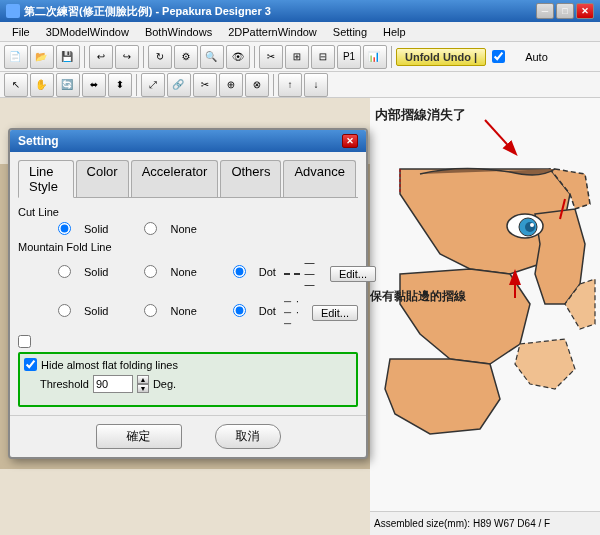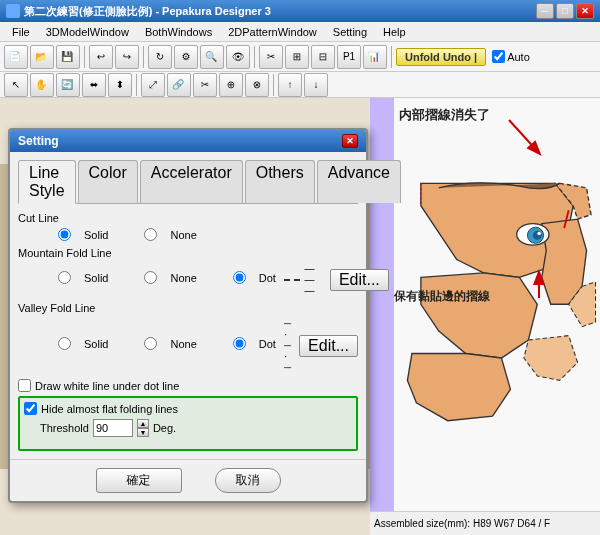--- a/index.html
+++ b/index.html
@@ -85,21 +85,21 @@
       padding: 2px 8px;
       background: linear-gradient(to bottom, #fff8c0, #e8d840);
       border: 1px solid #b8a000;
       border-radius: 2px;
       font-size: 11px;
       font-weight: bold;
       cursor: pointer;
       color: #333;
     }
     .auto-checkbox {
-      display: flex; align-items: center; gap: 2px; font-size: 11px; margin-left: 4px;
+      display: flex; align-items: center; gap: 20px; font-size: 11px; margin-left: 4px;
     }
 
     
     .toolbar2 {
       background: #f5f5f5;
       border-bottom: 1px solid #ccc;
       height: 26px;
       display: flex;
       align-items: center;
       padding: 0 4px;
@@ -123,21 +123,20 @@
       overflow: hidden;
     }
 
     
     .right-panel {
       flex: 1;
       height: 100%;
       background: #c4b5fd;
       position: relative;
       overflow: hidden;
-      padding-left: 24px;
     }
 
     .pattern-area {
       width: 100%;
       height: calc(100% - 20px);
       position: relative;
       background: #f8f8f8;
       overflow: hidden;
     }
 
@@ -207,21 +206,21 @@
       display: flex;
       border-bottom: 1px solid #aaa;
       margin-bottom: 8px;
     }
     .tab {
       padding: 3px 10px;
       border: 1px solid #aaa;
       border-bottom: none;
       background: #e0e0e0;
       cursor: pointer;
-      font-size: 16px;
+      font-size: 13px;
       margin-right: 2px;
       border-radius: 3px 3px 0 0;
     }
     .tab.active {
       background: #f0f0f0;
       border-bottom: 1px solid #f0f0f0;
       margin-bottom: -1px;
     }
 
     
@@ -252,21 +251,21 @@
     }
     .line-dashed {
       width: 30px; height: 2px;
       background: repeating-linear-gradient(to right, #333 0px, #333 6px, transparent 6px, transparent 10px);
     }
     .edit-btn {
       padding: 1px 8px;
       background: linear-gradient(to bottom, #fff, #ddd);
       border: 1px solid #888;
       border-radius: 2px;
-      font-size: 16px;
+      font-size: 11px;
       cursor: pointer;
     }
     .section-row {
       display: flex;
       align-items: center;
       margin-bottom: 6px;
     }
     .checkbox-row {
       display: flex;
       align-items: center;
@@ -526,21 +525,20 @@
             <span>Dot</span>
           </div>
         </div>
         <div class="line-preview">
           <div class="line-dashed"></div>
           <span style="font-size:10px;letter-spacing:2px;">― ― ―</span>
         </div>
         <button class="edit-btn">Edit...</button>
       </div>
 
-      <div class="section-label">Valley Fold Line</div>
       <div class="section-row">
         <div class="radio-group" style="margin-top:0;">
           <div class="radio-row">
             <input type="radio" name="valley" style="">
             <span>Solid</span>
           </div>
           <div class="radio-row">
             <input type="radio" name="valley" style="">
             <span>None</span>
           </div>
@@ -550,21 +548,20 @@
           </div>
         </div>
         <div class="line-preview">
           <span style="font-size:10px;letter-spacing:1px;">─ · ─ · ─</span>
         </div>
         <button class="edit-btn">Edit...</button>
       </div>
 
       <div class="checkbox-row">
         <input type="checkbox" style="">
-        <span>Draw white line under dot line</span>
       </div>
 
       <div style="position:relative; border:2px solid #00aa00; background:rgba(0,180,0,0.06); padding:4px; border-radius:2px;">
         <div class="checkbox-row">
           <input type="checkbox" checked="" style="">
           <span>Hide almost flat folding lines</span>
         </div>
         <div class="threshold-row">
           <span>Threshold</span>
           <input type="text" class="threshold-input" value="90" style="">

